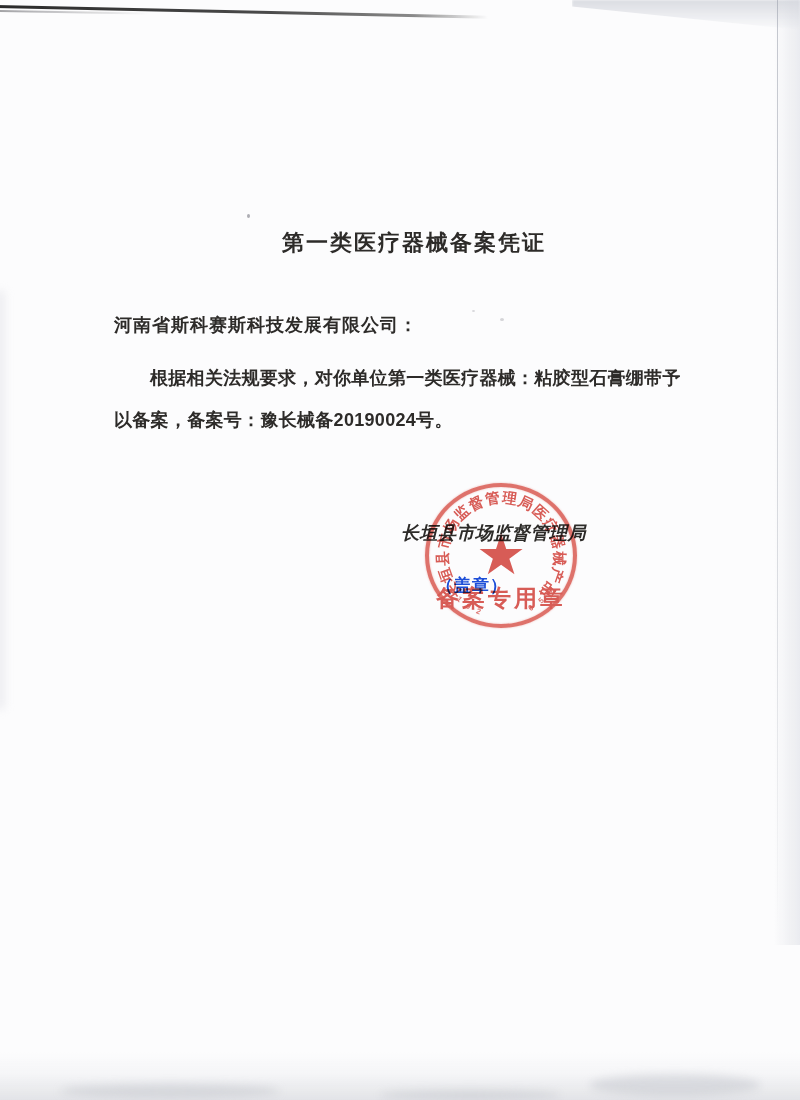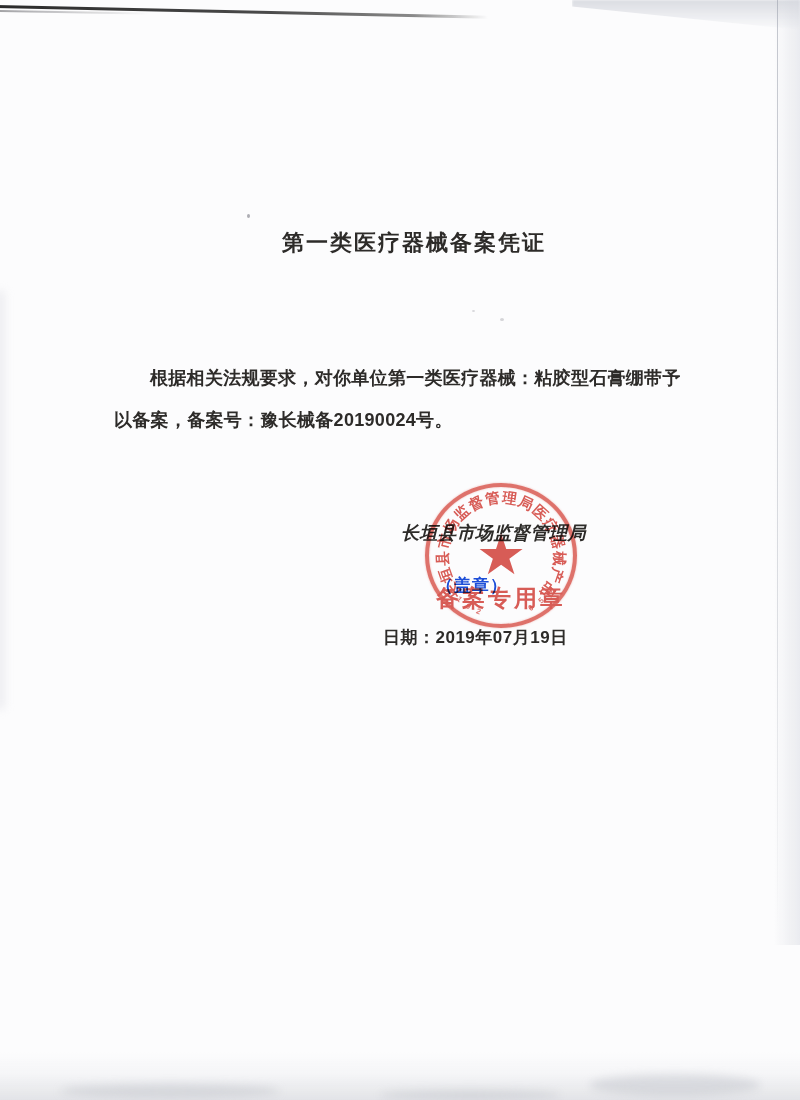--- a/index.html
+++ b/index.html
@@ -124,24 +124,24 @@
   <div class="edge-left-smudge"></div>
   <div class="bottom-band"></div>
   <div class="bottom-blob blob1"></div>
   <div class="bottom-blob blob2"></div>
   <div class="bottom-blob blob3"></div>
   <div class="speck speck1"></div>
   <div class="speck speck2"></div>
   <div class="speck speck3"></div>
 
   <div class="doc-title">第一类医疗器械备案凭证</div>
+  <div class="addressee">河南省斯科赛斯科技发展有限公司：</div>
   <div class="body-par">根据相关法规要求，对你单位第一类医疗器械：粘胶型石膏绷带予以备案，备案号：豫长械备20190024号。</div>
   <div class="authority">长垣县市场监督管理局</div>
   <div class="seal-note">（盖章）</div>
-  <div class="date-line">日期：2019年07月19日</div>
 
   <div class="stamp">
     <div class="stamp-ring"></div>
     <div class="stamp-star">★</div>
     <div class="stamp-arc">
         <span style="transform: translate(-50%, -50%) rotate(-126deg) translateY(-58px);">长</span>
         <span style="transform: translate(-50%, -50%) rotate(-109.2deg) translateY(-58px);">垣</span>
         <span style="transform: translate(-50%, -50%) rotate(-92.4deg) translateY(-58px);">县</span>
         <span style="transform: translate(-50%, -50%) rotate(-75.6deg) translateY(-58px);">市</span>
         <span style="transform: translate(-50%, -50%) rotate(-58.8deg) translateY(-58px);">场</span>

